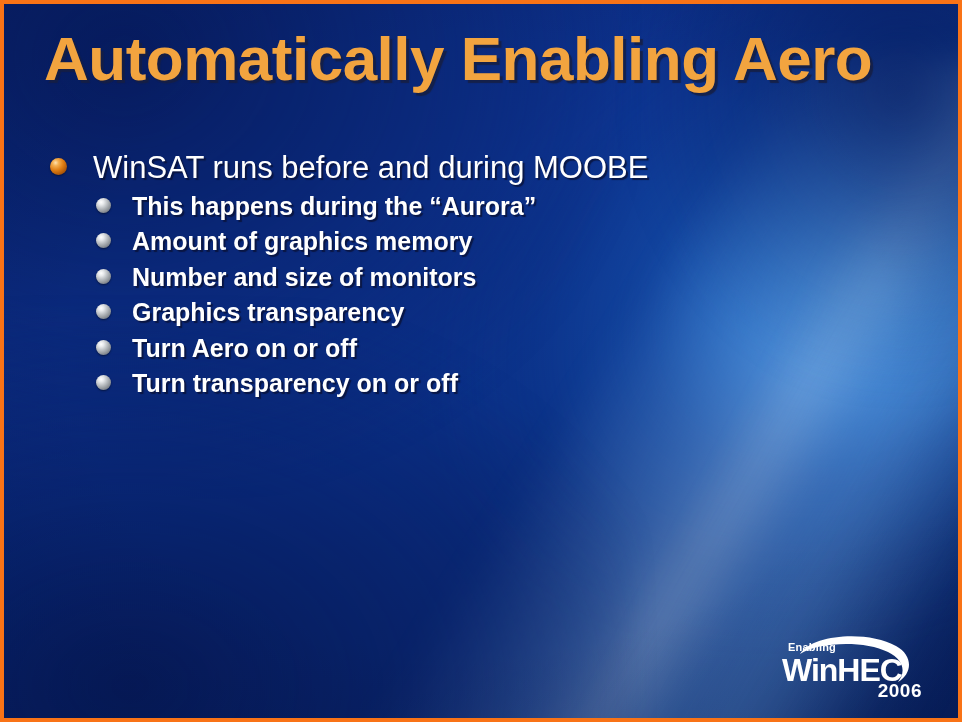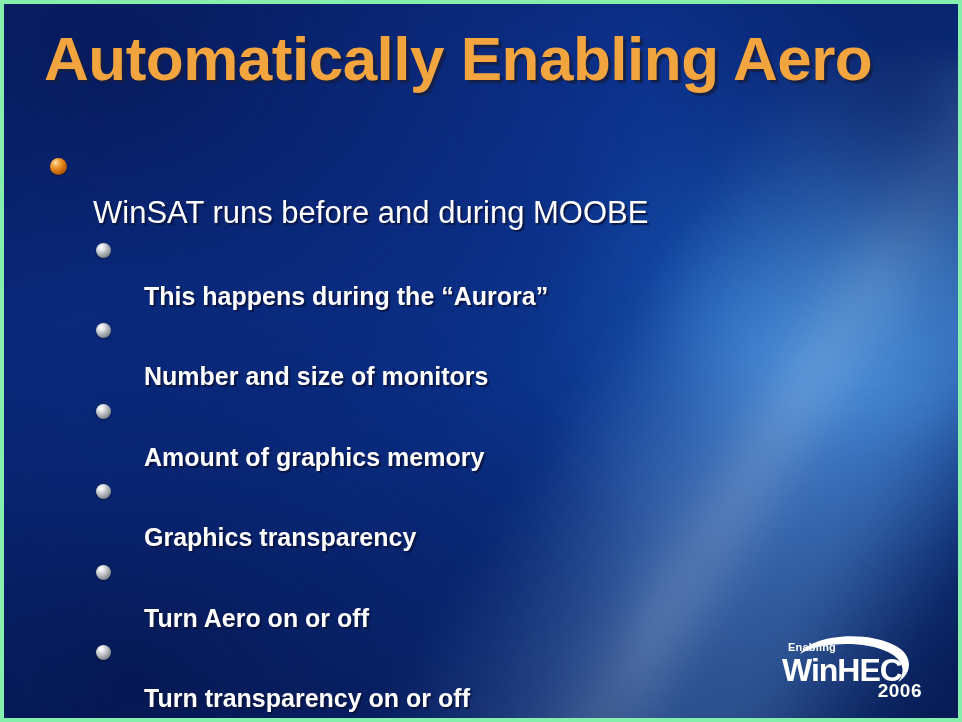--- a/index.html
+++ b/index.html
@@ -6,21 +6,21 @@
     margin: 0;
     padding: 0;
     background: #000;
   }
   #slide {
     position: relative;
     width: 962px;
     height: 722px;
     overflow: hidden;
     box-sizing: border-box;
-    border: 4px solid #86efac;
+    border: 4px solid #f97316;
     background-color: #0a2a7c;
     font-family: "Liberation Sans", sans-serif;
   }
   
   .bg-base {
     position: absolute;
     inset: 0;
     background:
       linear-gradient(160deg, #0c2c80 0%, #0d3390 32%, #0a2f86 55%, #0a2870 78%, #08205e 100%);
   }
@@ -129,21 +129,20 @@
     position: relative;
     display: flex;
     align-items: flex-start;
   }
   .lvl1 {
     margin-bottom: 2px;
   }
   .lvl2 {
     margin-left: 46px;
     margin-bottom: 3px;
-    gap: 12px;
   }
   .bullet-mark {
     flex: 0 0 auto;
     border-radius: 50%;
     margin-top: 10px;
   }
   .lvl1 .bullet-mark {
     width: 17px;
     height: 17px;
     margin-right: 26px;
@@ -166,21 +165,20 @@
         #ffffff 0%,
         #e8eaec 18%,
         #b6babe 45%,
         #7d8288 76%,
         #4e5358 100%);
     box-shadow: 0 1px 2px rgba(0,0,0,0.45);
   }
   .bullet-text {
     color: #ffffff;
     text-shadow: 2px 2px 1px rgba(10,18,54,0.80);
-    margin-top: 45px;
   }
   .lvl1 .bullet-text {
     font-size: 31px;
     line-height: 1.29;
     max-width: 790px;
   }
   .lvl2 .bullet-text {
     font-size: 25px;
     font-weight: bold;
     line-height: 1.30;
@@ -254,26 +252,26 @@
     </div>
 
     <div class="bullet-row lvl2">
       <span class="bullet-mark"></span>
       <span class="bullet-text">This happens during the “Aurora”</span>
     </div>
 
 
     <div class="bullet-row lvl2">
       <span class="bullet-mark"></span>
+      <span class="bullet-text">Amount of graphics memory</span>
+    </div>
+
+    <div class="bullet-row lvl2">
+      <span class="bullet-mark"></span>
       <span class="bullet-text">Number and size of monitors</span>
-    </div>
-
-    <div class="bullet-row lvl2">
-      <span class="bullet-mark"></span>
-      <span class="bullet-text">Amount of graphics memory</span>
     </div>
 
     <div class="bullet-row lvl2">
       <span class="bullet-mark"></span>
       <span class="bullet-text">Graphics transparency</span>
     </div>
 
 
     <div class="bullet-row lvl2">
       <span class="bullet-mark"></span>

